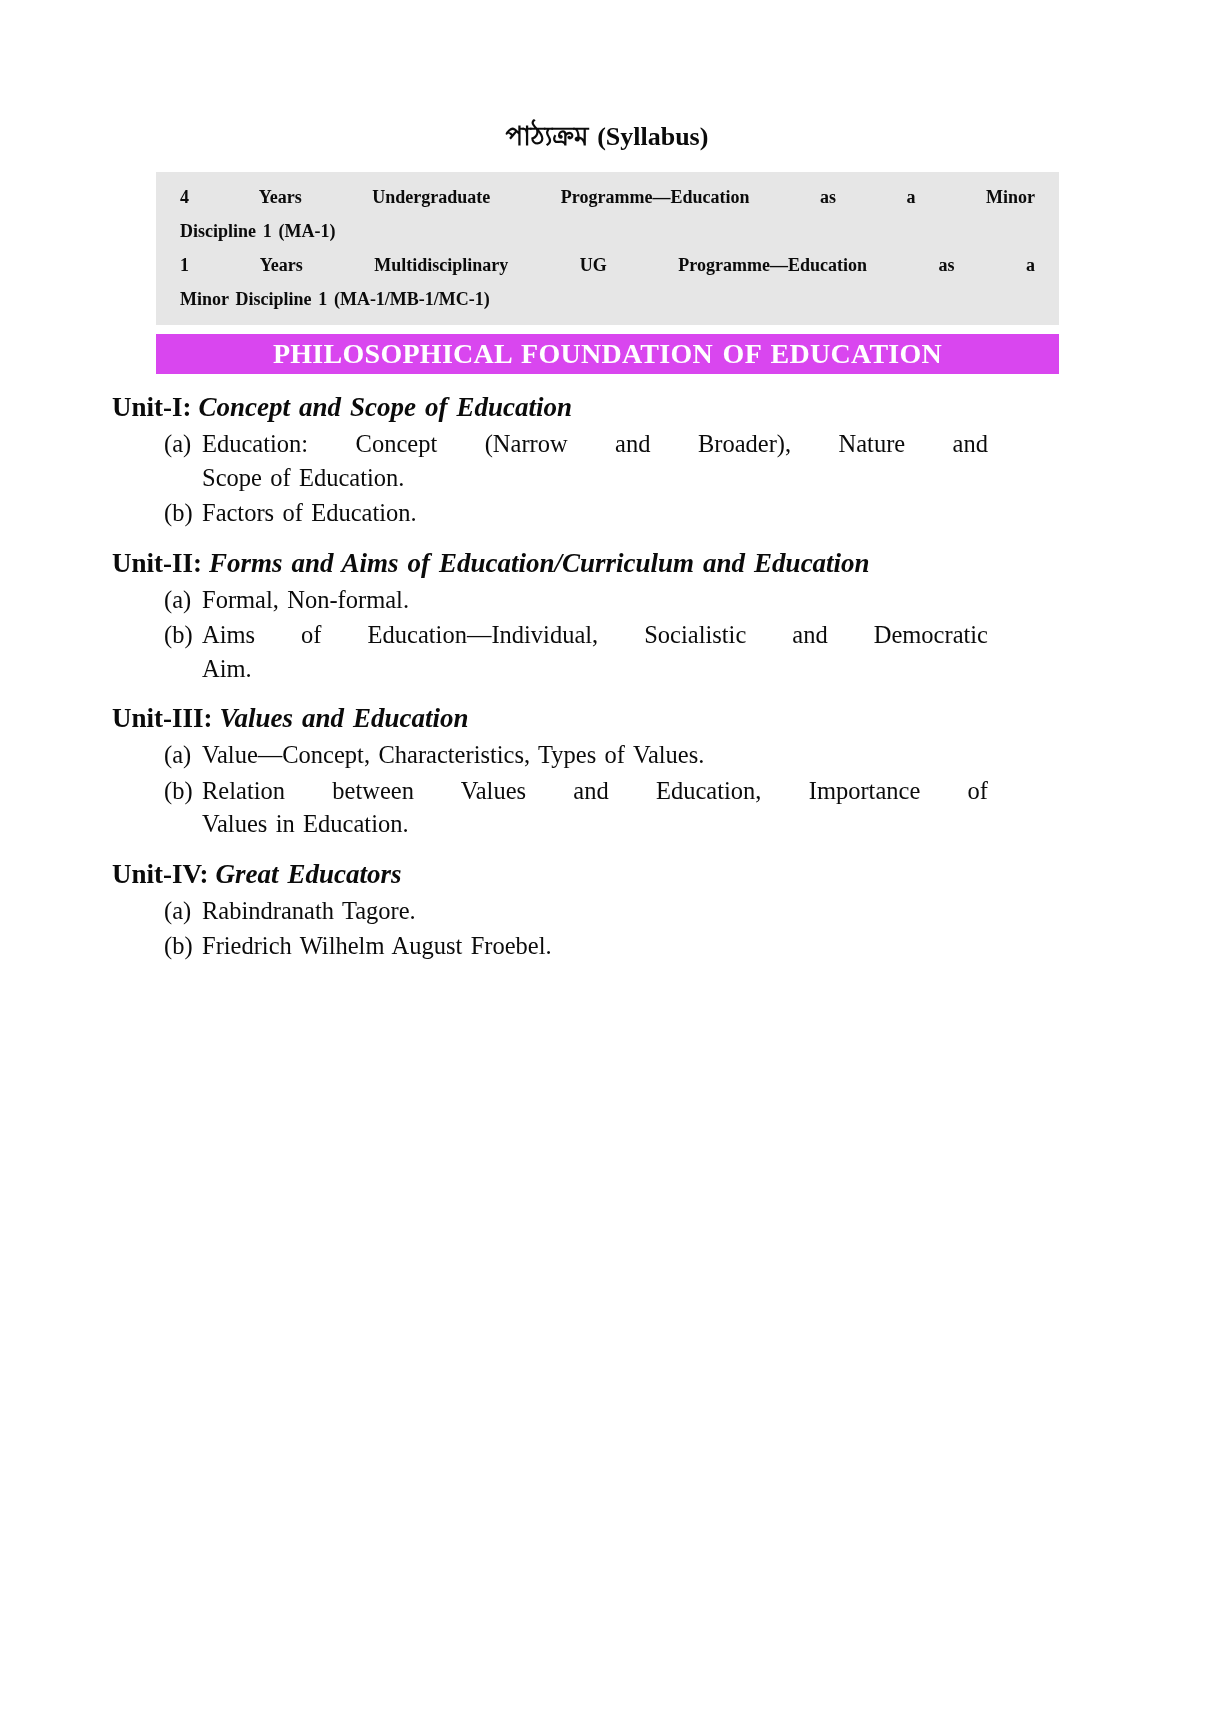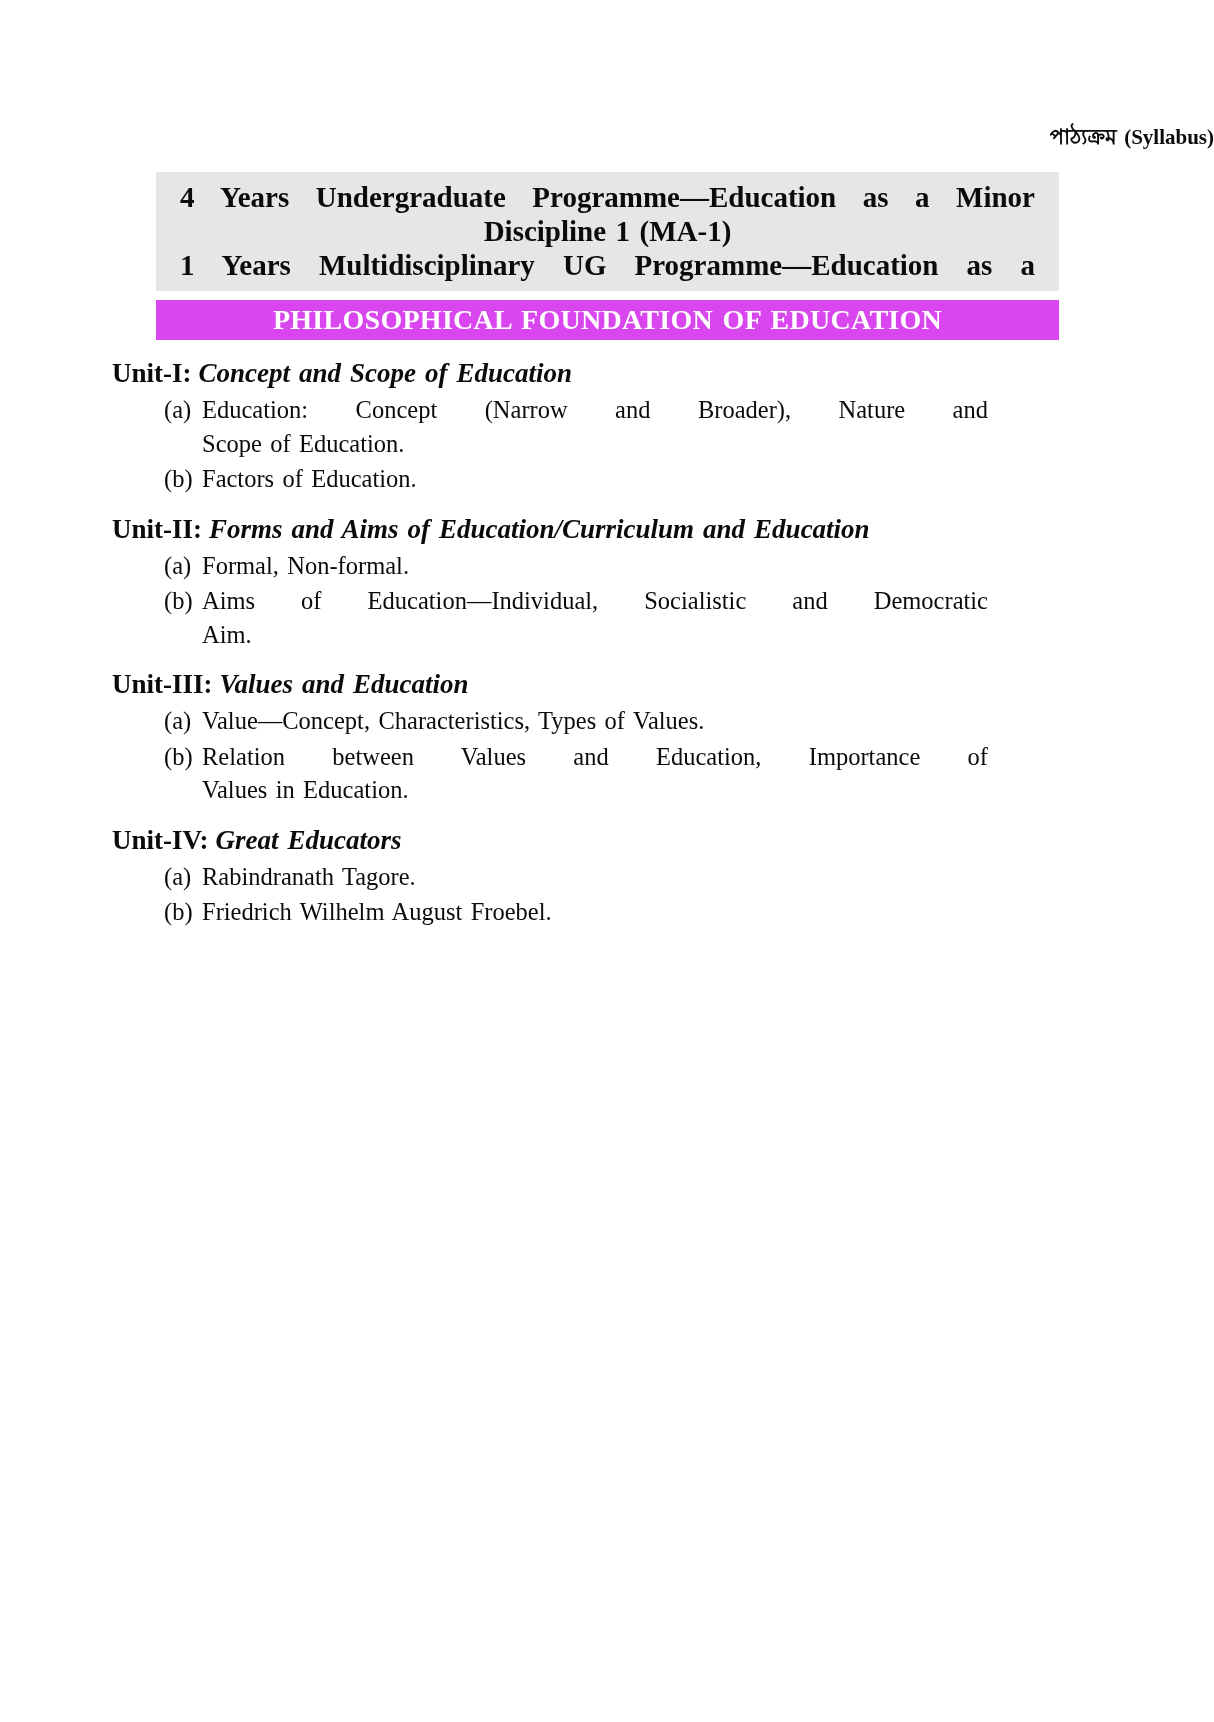--- a/index.html
+++ b/index.html
@@ -14,36 +14,36 @@
   .page {
     position: relative;
     width: 1214px; height: 1722px;
     background: #ffffff;
     overflow: hidden;
     word-spacing: 0.14em;
   }
   .doc-title {
     margin: 0;
     padding-top: 114px;
-    text-align: right;
-    font-size: 21px;
+    text-align: center;
+    font-size: 26px;
     font-weight: bold;
     line-height: 46px;
   }
   .header-box {
     margin: 12px 0 0 156px;
     width: 903px;
     background: #e6e6e6;
     padding: 8px 24px 9px 24px;
     font-weight: bold;
-    font-size: 29px;
+    font-size: 18px;
     line-height: 34px;
   }
   .hb-stretch { text-align: justify; text-align-last: justify; }
-  .hb-center  { text-align: center; }
+  .hb-center  { }
   .banner {
     margin: 9px 0 0 156px;
     width: 903px;
     height: 40px;
     background: #d946ef;
     color: #ffffff;
     text-align: center;
     font-weight: bold;
     font-size: 28px;
     line-height: 40px;
@@ -82,20 +82,21 @@
 <body>
 
 <div class="page">
 
   <h1 class="doc-title">পাঠ্যক্রম (Syllabus)</h1>
 
   <div class="header-box">
     <div class="hb-stretch">4 Years Undergraduate Programme—Education as a Minor</div>
     <div class="hb-center">Discipline 1 (MA-1)</div>
     <div class="hb-stretch">1 Years Multidisciplinary UG Programme—Education as a</div>
+    <div class="hb-center">Minor Discipline 1 (MA-1/MB-1/MC-1)</div>
   </div>
 
   <div class="banner">PHILOSOPHICAL FOUNDATION OF EDUCATION</div>
 
   <div class="units">
 
     <div class="unit">
       <div class="unit-heading">
         <span class="unit-label">Unit-I:</span><span class="unit-title">Concept and Scope of Education</span>
       </div>

